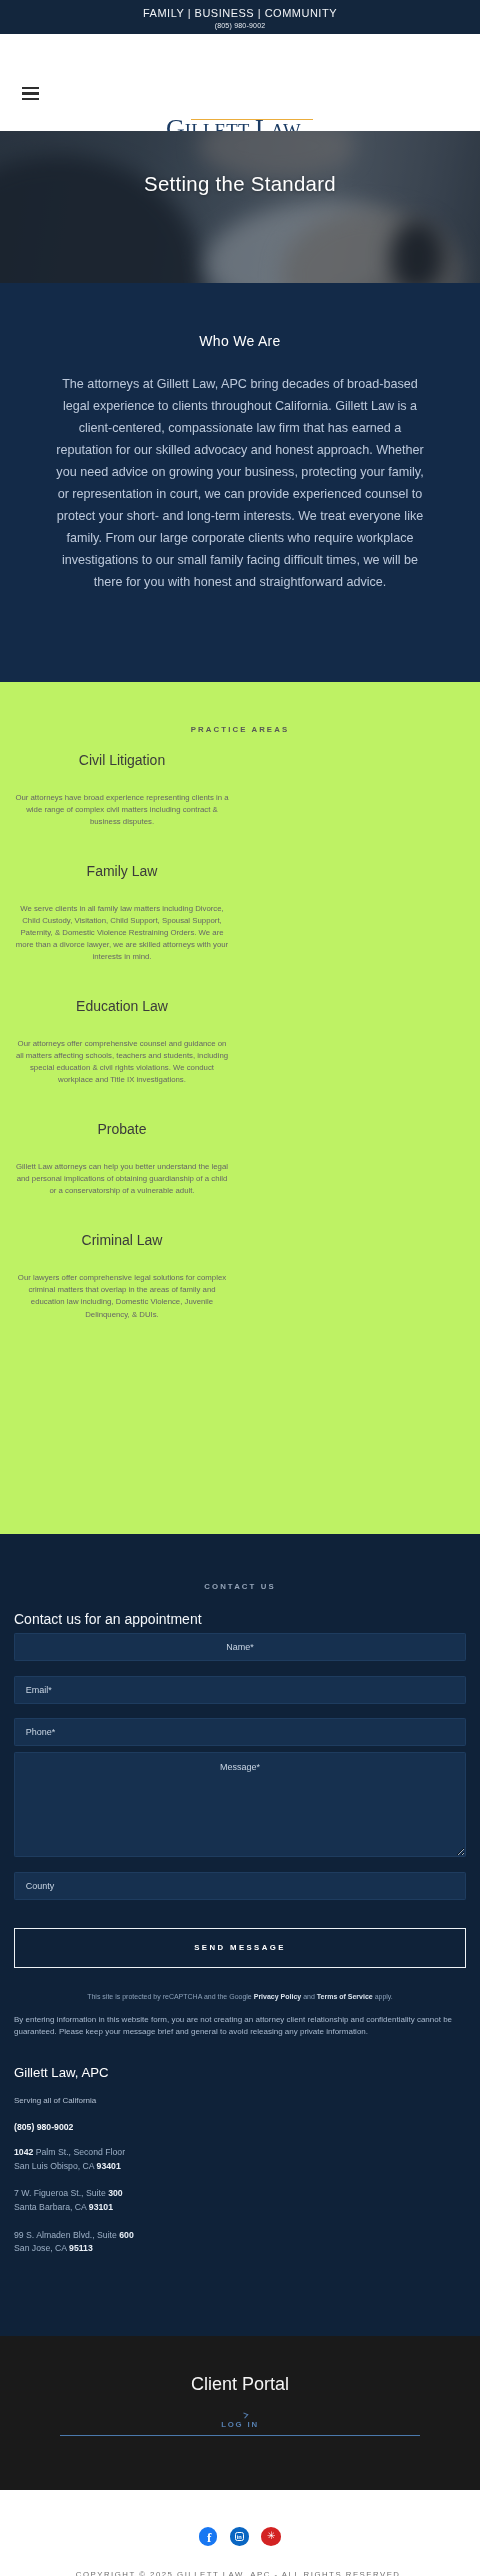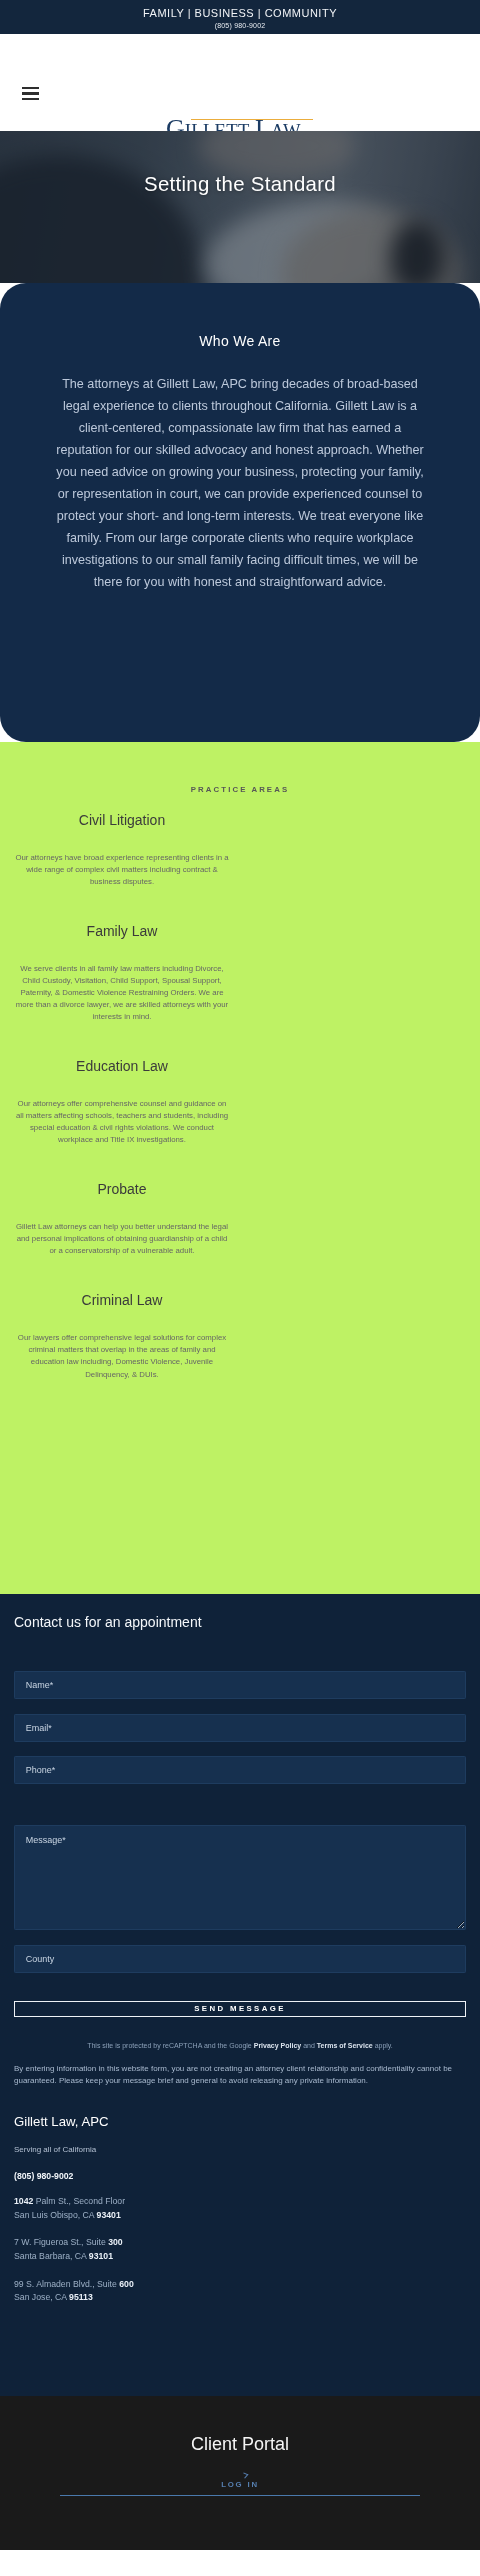--- a/index.html
+++ b/index.html
@@ -28,43 +28,43 @@
   .hero .blob{position:absolute;filter:blur(10.8px);border-radius:50%;}
   .blob-suit{left:-84px;top:24px;width:288px;height:252px;background:rgba(32,38,46,.88);}
   .blob-paper{left:204px;top:72px;width:204px;height:102px;background:rgba(216,220,223,.55);border-radius:18px;transform:rotate(-8deg);}
   .blob-hand{left:282px;top:78px;width:180px;height:132px;background:rgba(146,136,126,.65);}
   .blob-watch{left:390px;top:90px;width:54px;height:72px;background:rgba(24,26,30,.85);}
   .blob-hand-top{left:198px;top:-18px;width:156px;height:66px;background:rgba(170,158,148,.5);}
   .hero-tint{position:absolute;inset:0;background:rgba(16,28,46,.38);}
   .hero-title{position:relative;margin:0;padding-top:42px;text-align:center;color:#FFFFFF;font-size:20.4px;font-weight:400;letter-spacing:0.3px;text-shadow:0 0.6px 3.6px rgba(0,0,0,.35);}
 
   
-  .who{height:459px;background:#132A48;text-align:center;overflow:hidden;border-radius:26px;}
+  .who{height:399px;background:#132A48;text-align:center;overflow:hidden;}
   .who h2{margin:0;padding-top:50px;color:#FFFFFF;font-size:14px;font-weight:400;letter-spacing:0.3px;}
   .who p{margin:24px auto 13px;max-width:375px;color:#BDC9DB;font-size:12.6px;line-height:1.75;font-weight:400;}
 
   
   .practice{height:852px;background:#bef264;overflow:hidden;}
   .eyebrow{text-align:center;font-size:7.8px;font-weight:bold;letter-spacing:2.1px;}
   .eyebrow.dark{color:#575757;padding-top:43px;}
   .pa-col{width:244px;text-align:center;}
   .pa-item h3{margin:0;padding-top:26.4px;color:#3B3B3B;font-size:14px;font-weight:400;}
   .pa-item:first-child h3{padding-top:18px;}
   .pa-item p{margin:24px auto 0;padding:0 14.4px;color:#666666;font-size:7.8px;line-height:1.55;}
   .pa-item{margin-bottom:8.4px;}
 
   
   .contact{height:802px;background:#0F2239;padding:0 14px;overflow:hidden;}
   .eyebrow.light{color:#94A3B7;padding-top:48px;}
   .contact h2{margin:20.4px 0 0;color:#F4F7FA;font-size:14px;font-weight:400;}
   .field{display:block;width:100%;height:28px;margin-top:14.4px;background:#16304F;border:0.6px solid #1E3C5F;border-radius:1.2px;padding:0 10.8px;color:#E8EEF6;font-size:9px;font-family:"Liberation Sans",sans-serif;outline:none;}
-  .field:first-of-type{margin-top:41px;}
+  .field:first-of-type{margin-top:6px;text-align:center;}
   textarea.field{height:105px;padding-top:9px;resize:both;}
   .field::placeholder{color:#C9D5E3;opacity:1;}
-  .send-btn{display:block;width:100%;height:16px;margin-top:28px;background:transparent;border:1.2px solid #EEF2F6;color:#FFFFFF;font-size:7.8px;font-weight:bold;letter-spacing:2.4px;font-family:"Liberation Sans",sans-serif;cursor:pointer;}
+  .send-btn{display:block;width:100%;height:40px;margin-top:28px;background:transparent;border:1.2px solid #EEF2F6;color:#FFFFFF;font-size:7.8px;font-weight:bold;letter-spacing:2.4px;font-family:"Liberation Sans",sans-serif;cursor:pointer;}
   .recaptcha{margin:25px 0 0;text-align:center;color:#8BA0B8;font-size:7px;}
   .recaptcha a{color:#DBE4EE;font-weight:600;text-decoration:none;cursor:pointer;}
   .disclaimer{margin:14.4px 0 0;color:#A9BACF;font-size:8px;line-height:1.55;}
   .firm-name{margin:26.4px 0 0;color:#FFFFFF;font-size:13.2px;font-weight:400;}
   .serving{margin:15.6px 0 0;color:#B3C0D2;font-size:8px;}
   .firm-phone{margin:17px 0 0;color:#F2F6FA;font-size:8.7px;font-weight:bold;cursor:pointer;}
   .addr{margin:14.4px 0 0;color:#9DB0C6;font-size:8.7px;line-height:1.55;}
   .addr b{color:#EAF0F7;font-weight:700;}
 
   
@@ -144,20 +144,21 @@
       <p>Gillett Law attorneys can help you better understand the legal and personal implications of obtaining guardianship of a child or a conservatorship of a vulnerable adult.</p>
     </div>
     <div class="pa-item">
       <h3>Criminal Law</h3>
       <p>Our lawyers offer comprehensive legal solutions for complex criminal matters that overlap in the areas of family and education law including, Domestic Violence, Juvenile Delinquency, &amp; DUIs.</p>
     </div>
   </div>
 </section>
 
 <section class="contact">
+  <div class="eyebrow light">CONTACT US</div>
   <h2>Contact us for an appointment</h2>
 
   <form>
     <input class="field" type="text" placeholder="Name*" style="">
     <input class="field" type="text" placeholder="Email*" style="">
     <input class="field" type="text" placeholder="Phone*" style="">
     <textarea class="field" placeholder="Message*" style=""></textarea>
     <input class="field" type="text" placeholder="County" style="">
     <button class="send-btn" type="button">SEND MESSAGE</button>
   </form>

